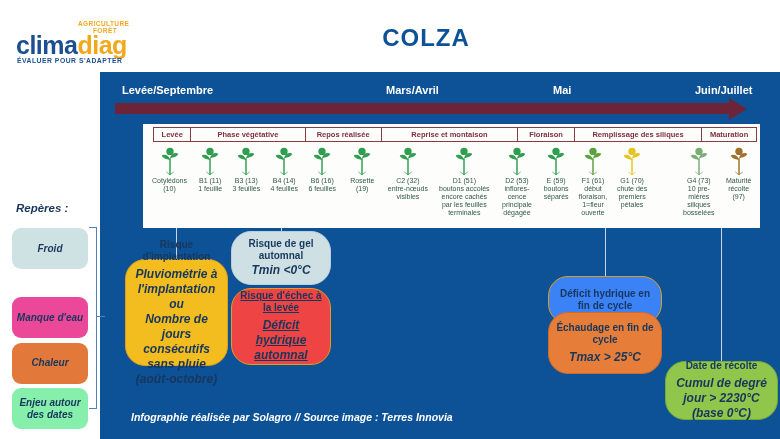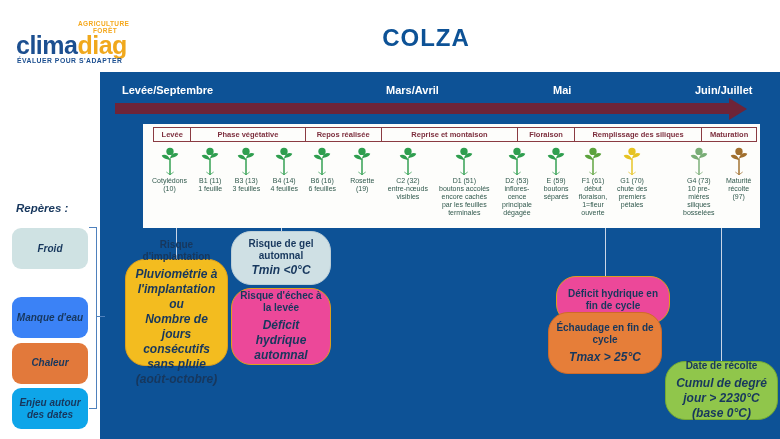--- a/index.html
+++ b/index.html
@@ -346,43 +346,44 @@
   <div class="callout co-implantation" style="background: rgb(243, 188, 31);">
     <div class="c-title">Risque d'implantation</div>
     <div class="c-body">Pluviométrie à l'implantation
 ou
 Nombre de jours consécutifs sans pluie (août-octobre)</div>
   </div>
   <div class="callout co-gel" style="background: rgb(207, 224, 228);">
     <div class="c-title">Risque de gel automnal</div>
     <div class="c-body">Tmin &lt;0°C</div>
   </div>
-  <div class="callout co-echec" style="background: #ec4899;">
+  <div class="callout co-echec" style="background: #ef4444; text-decoration: underline;">
     <div class="c-title">Risque d'échec à la levée</div>
     <div class="c-body">Déficit hydrique automnal</div>
   </div>
-  <div class="callout co-deficit" style="background: #ec4899; margin-left: 8px;">
+  <div class="callout co-deficit" style="background: #3b82f6;">
     <div class="c-title">Déficit hydrique en fin de cycle</div>
   </div>
   <div class="callout co-echaudage" style="background: rgb(230, 126, 57);">
     <div class="c-title">Échaudage en fin de cycle</div>
     <div class="c-body">Tmax &gt; 25°C</div>
   </div>
   <div class="callout co-recolte" style="background: rgb(144, 198, 75);">
     <div class="c-title">Date de récolte</div>
     <div class="c-body">Cumul de degré jour &gt; 2230°C (base 0°C)</div>
   </div>
 
   <div class="reperes-title">Repères :</div>
   <div class="legend">
 
       <div class="legend-item" style="background: rgb(207, 226, 227);">Froid</div>
 
-      <div class="legend-item" style="background: #3b82f6; margin-top: 28px;">Manque d'eau</div>
+      <div class="legend-item" style="background: #ec4899; margin-top: 28px;">Manque d'eau</div>
 
       <div class="legend-item" style="background: rgb(226, 121, 59);">Chaleur</div>
 
-      <div class="legend-item" style="background: #0ea5e9;">Enjeu autour des dates</div>
+      <div class="legend-item" style="background: #86efac;">Enjeu autour des dates</div>
     </div>
   <div class="bracket"></div>
 
+  <div class="credit">Infographie réalisée par Solagro // Source image : Terres Innovia</div>
 
 </div>
 
 </body></html>

